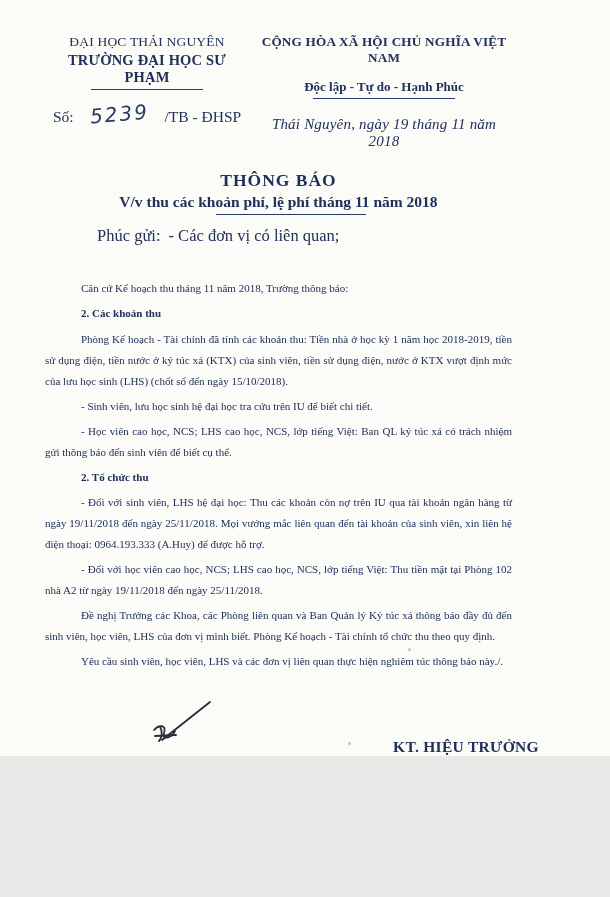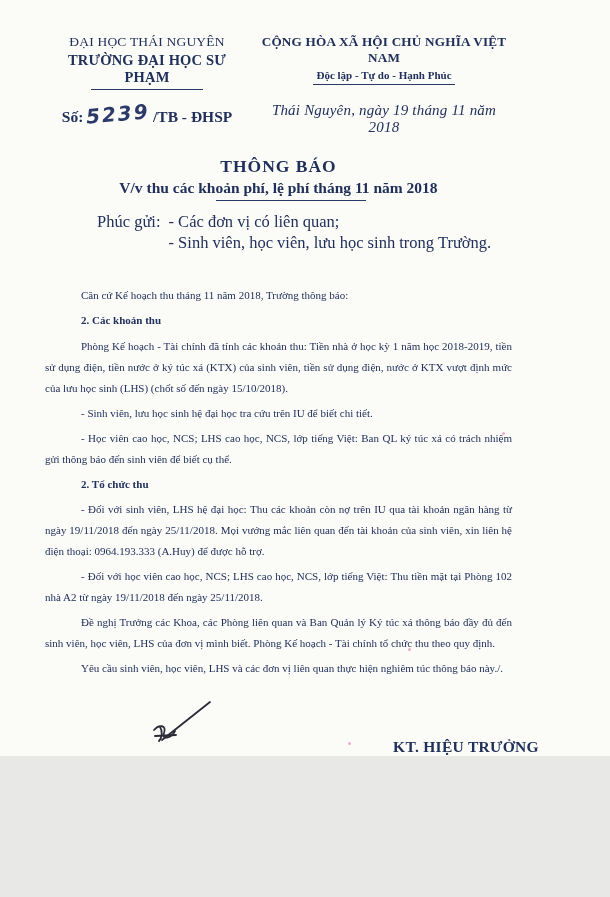--- a/index.html
+++ b/index.html
@@ -14,27 +14,27 @@
   
   .hdr{display:flex;justify-content:space-between;}
   .hdr-left{width:204px;text-align:center;}
   .hdr-right{width:256px;text-align:center;}
   .org-parent{font-size:13.5px;letter-spacing:.2px;}
   .org{font-size:14.5px;font-weight:bold;margin-top:2px;letter-spacing:.2px;}
   .rule{border-top:1.4px solid #2a3a66;height:0;margin:3px auto 0;}
   .rule-left{width:112px;}
   .rule-right{width:142px;}
   .rule-title{width:150px;margin-top:3px;transform:translateX(12px);}
-  .so-line{margin-top:13px;font-size:15.5px;display:flex;justify-content:center;align-items:baseline;gap:3px;font-weight:bold;}
+  .so-line{margin-top:13px;font-size:15.5px;display:flex;justify-content:center;align-items:baseline;gap:16px;}
   .hand-number{
     font-family:"DejaVu Sans",sans-serif;font-style:italic;font-size:20px;
     letter-spacing:2px;transform:rotate(-5deg) translateY(-1px);display:inline-block;color:#2b3a68;
   }
   .national{font-size:13.2px;font-weight:bold;letter-spacing:.2px;}
-  .motto{font-size:11px;font-weight:bold;margin-top:3px;}
+  .motto{font-size:13px;font-weight:bold;margin-top:13px;}
   .dateline{font-style:italic;font-size:15px;margin-top:17px;letter-spacing:.2px;}
   
   .title-block{margin-top:20px;text-align:center;}
   .title-main{font-size:17.5px;font-weight:bold;letter-spacing:1px;}
   .title-sub{font-size:15.5px;font-weight:bold;margin-top:2px;}
   
   .salutation{margin-top:10px;margin-left:52px;display:flex;font-size:16.5px;line-height:21px;}
   .sal-label{white-space:nowrap;margin-right:8px;}
   
   .para{font-size:11px;line-height:21px;text-align:justify;text-indent:36px;margin:4px 0 0 0;}
@@ -83,21 +83,20 @@
     <div class="title-block">
       <div class="title-main">THÔNG BÁO</div>
       <div class="title-sub">V/v thu các khoản phí, lệ phí tháng 11 năm 2018</div>
       <div class="rule rule-title"></div>
     </div>
 
     <div class="salutation">
       <div class="sal-label">Phúc gửi:</div>
       <div>
         <div>- Các đơn vị có liên quan;</div>
-        <div>- Sinh viên, học viên, lưu học sinh trong Trường.</div>
       </div>
     </div>
 
     <div class="para intro">Căn cứ Kế hoạch thu tháng 11 năm 2018, Trường thông báo:</div>
     <div class="para sect">2. Các khoản thu</div>
     <div class="para p-first">Phòng Kế hoạch - Tài chính đã tính các khoản thu: Tiền nhà ở học kỳ 1 năm học 2018-2019, tiền sử dụng điện, tiền nước ở ký túc xá (KTX) của sinh viên, tiền sử dụng điện, nước ở KTX vượt định mức của lưu học sinh (LHS) (chốt số đến ngày 15/10/2018).</div>
     <div class="para">- Sinh viên, lưu học sinh hệ đại học tra cứu trên IU để biết chi tiết.</div>
     <div class="para">- Học viên cao học, NCS; LHS cao học, NCS, lớp tiếng Việt: Ban QL ký túc xá có trách nhiệm gửi thông báo đến sinh viên để biết cụ thể.</div>
     <div class="para sect">2. Tổ chức thu</div>
     <div class="para">- Đối với sinh viên, LHS hệ đại học: Thu các khoản còn nợ trên IU qua tài khoản ngân hàng từ ngày 19/11/2018 đến ngày 25/11/2018. Mọi vướng mắc liên quan đến tài khoản của sinh viên, xin liên hệ điện thoại: 0964.193.333 (A.Huy) để được hỗ trợ.</div>

